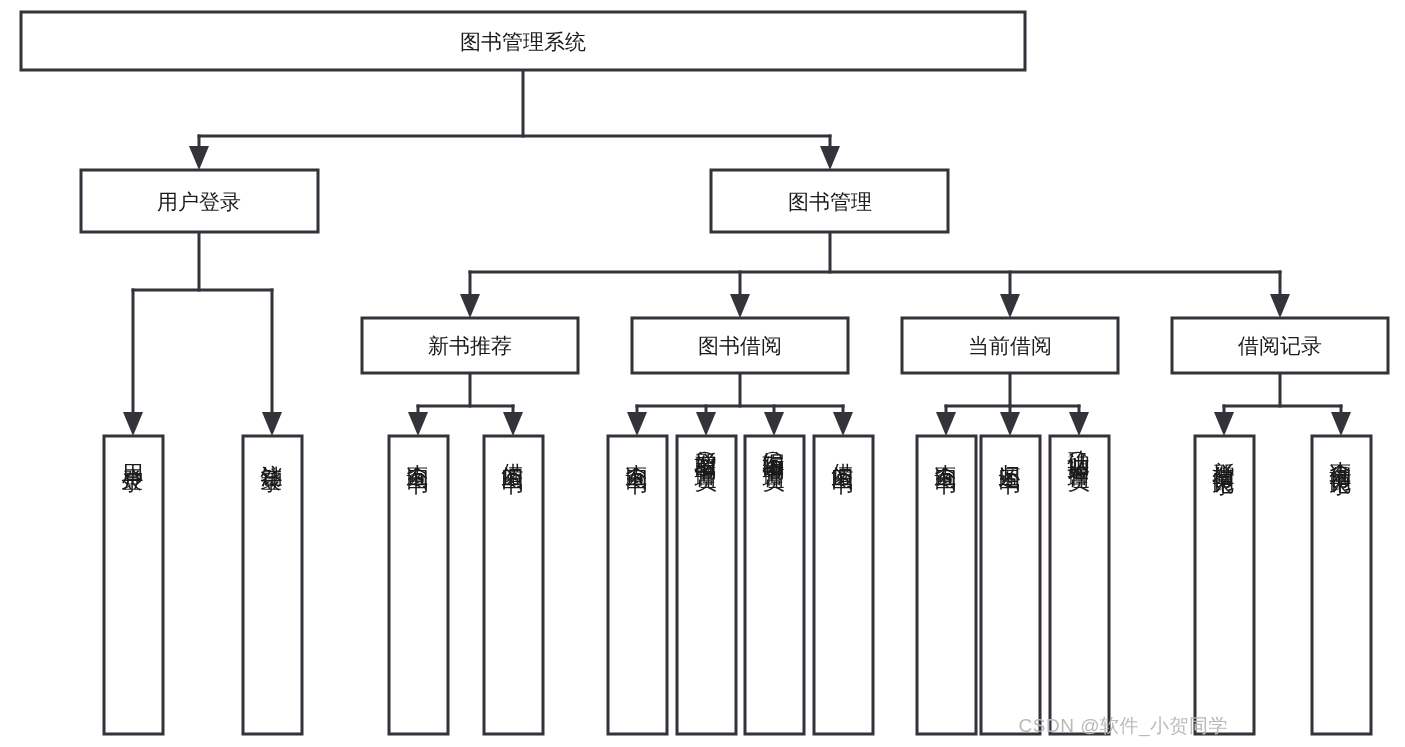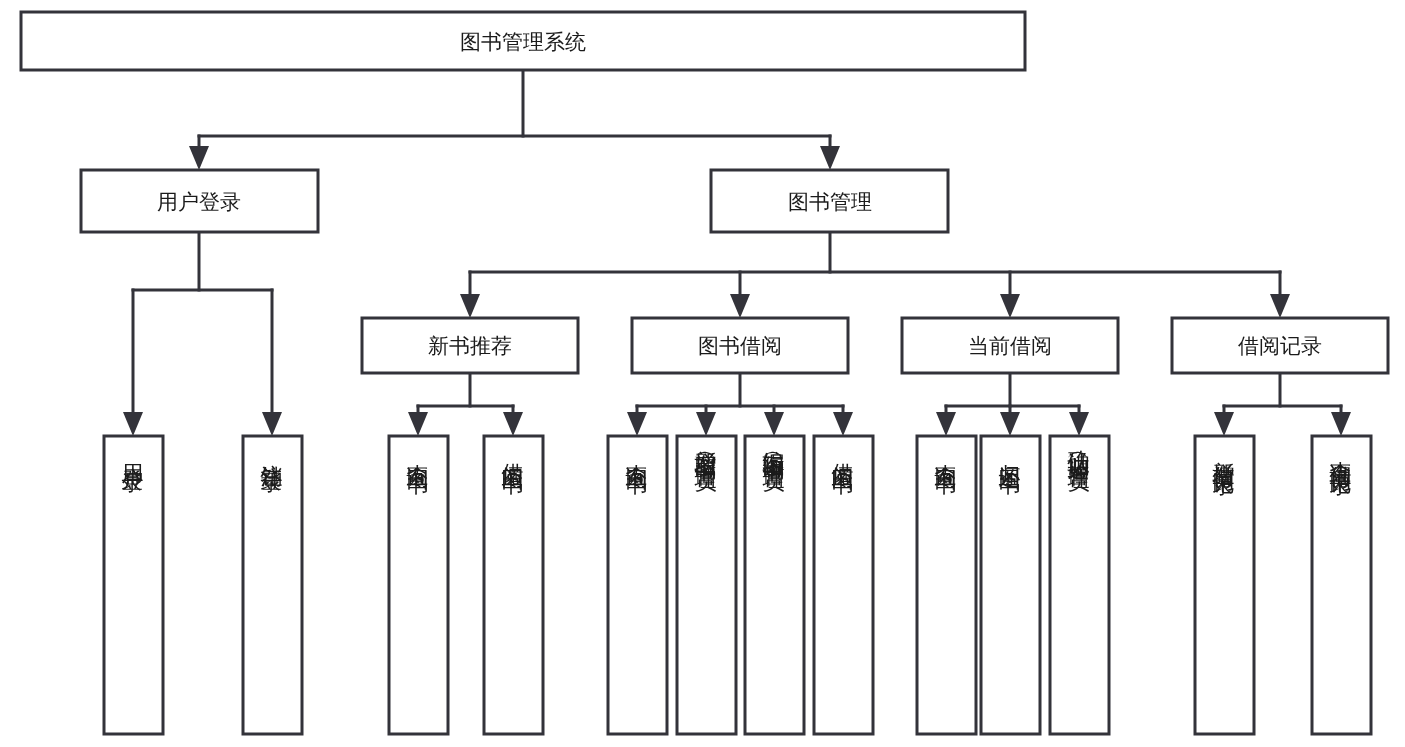--- a/index.html
+++ b/index.html
@@ -228,14 +228,15 @@
       <rect class="node-box" x="1195" y="436" width="59" height="298"></rect>
       <text class="node-label-v" x="1224" y="452" text-anchor="middle">新增借阅记录</text>
     </g>
     <g>
       <rect class="node-box" x="1312" y="436" width="59" height="298"></rect>
       <text class="node-label-v" x="1341" y="452" text-anchor="middle">查询借阅记录</text>
     </g>
 
   </svg>
 
+  <div class="watermark">CSDN @软件_小贺同学</div>
 
 </div>
 
 </body></html>

